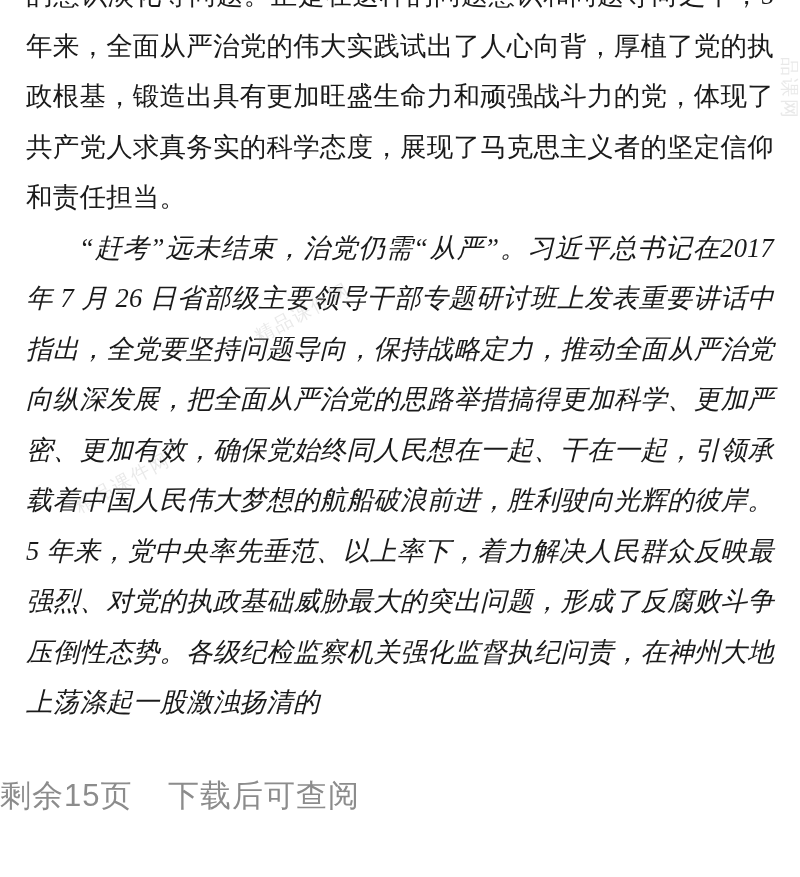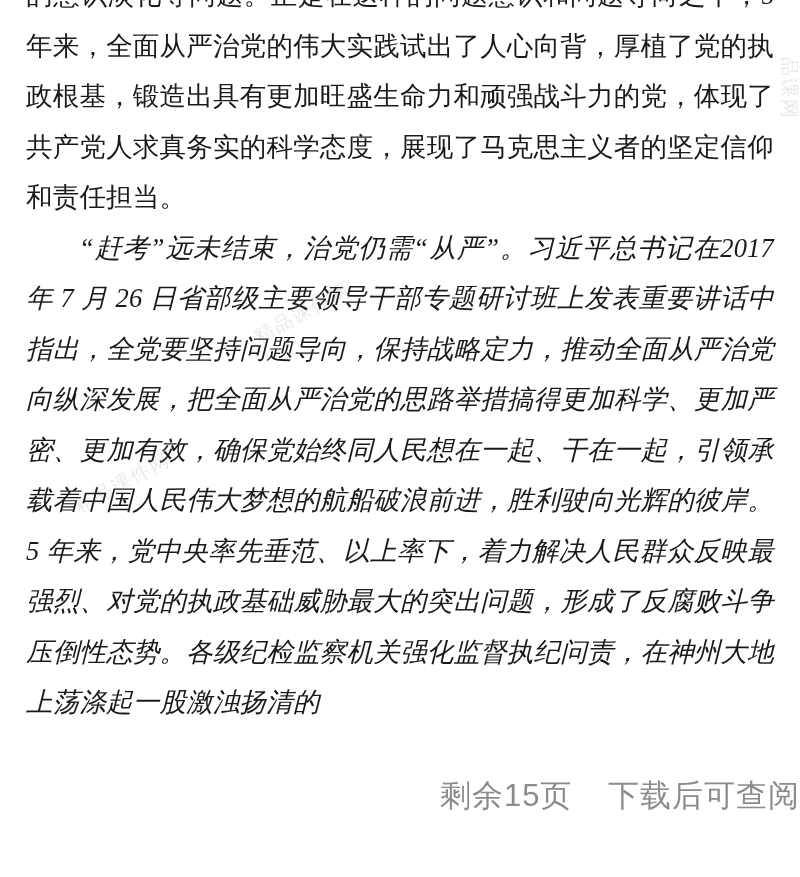--- a/index.html
+++ b/index.html
@@ -77,21 +77,21 @@
     top: 470px;
     left: 70px;
     transform: rotate(-28deg);
   }
 
   .footer-notice {
     position: absolute;
     left: 0;
     right: 0;
     top: 775px;
-    text-align: right;
+    text-align: left;
     font-family: "Liberation Sans", "DejaVu Sans", sans-serif;
     font-size: 31px;
     color: #8c8c8c;
     letter-spacing: 1px;
     user-select: none;
   }
   .footer-notice .remaining {
     margin-right: 26px;
   }
   .footer-notice .download {

